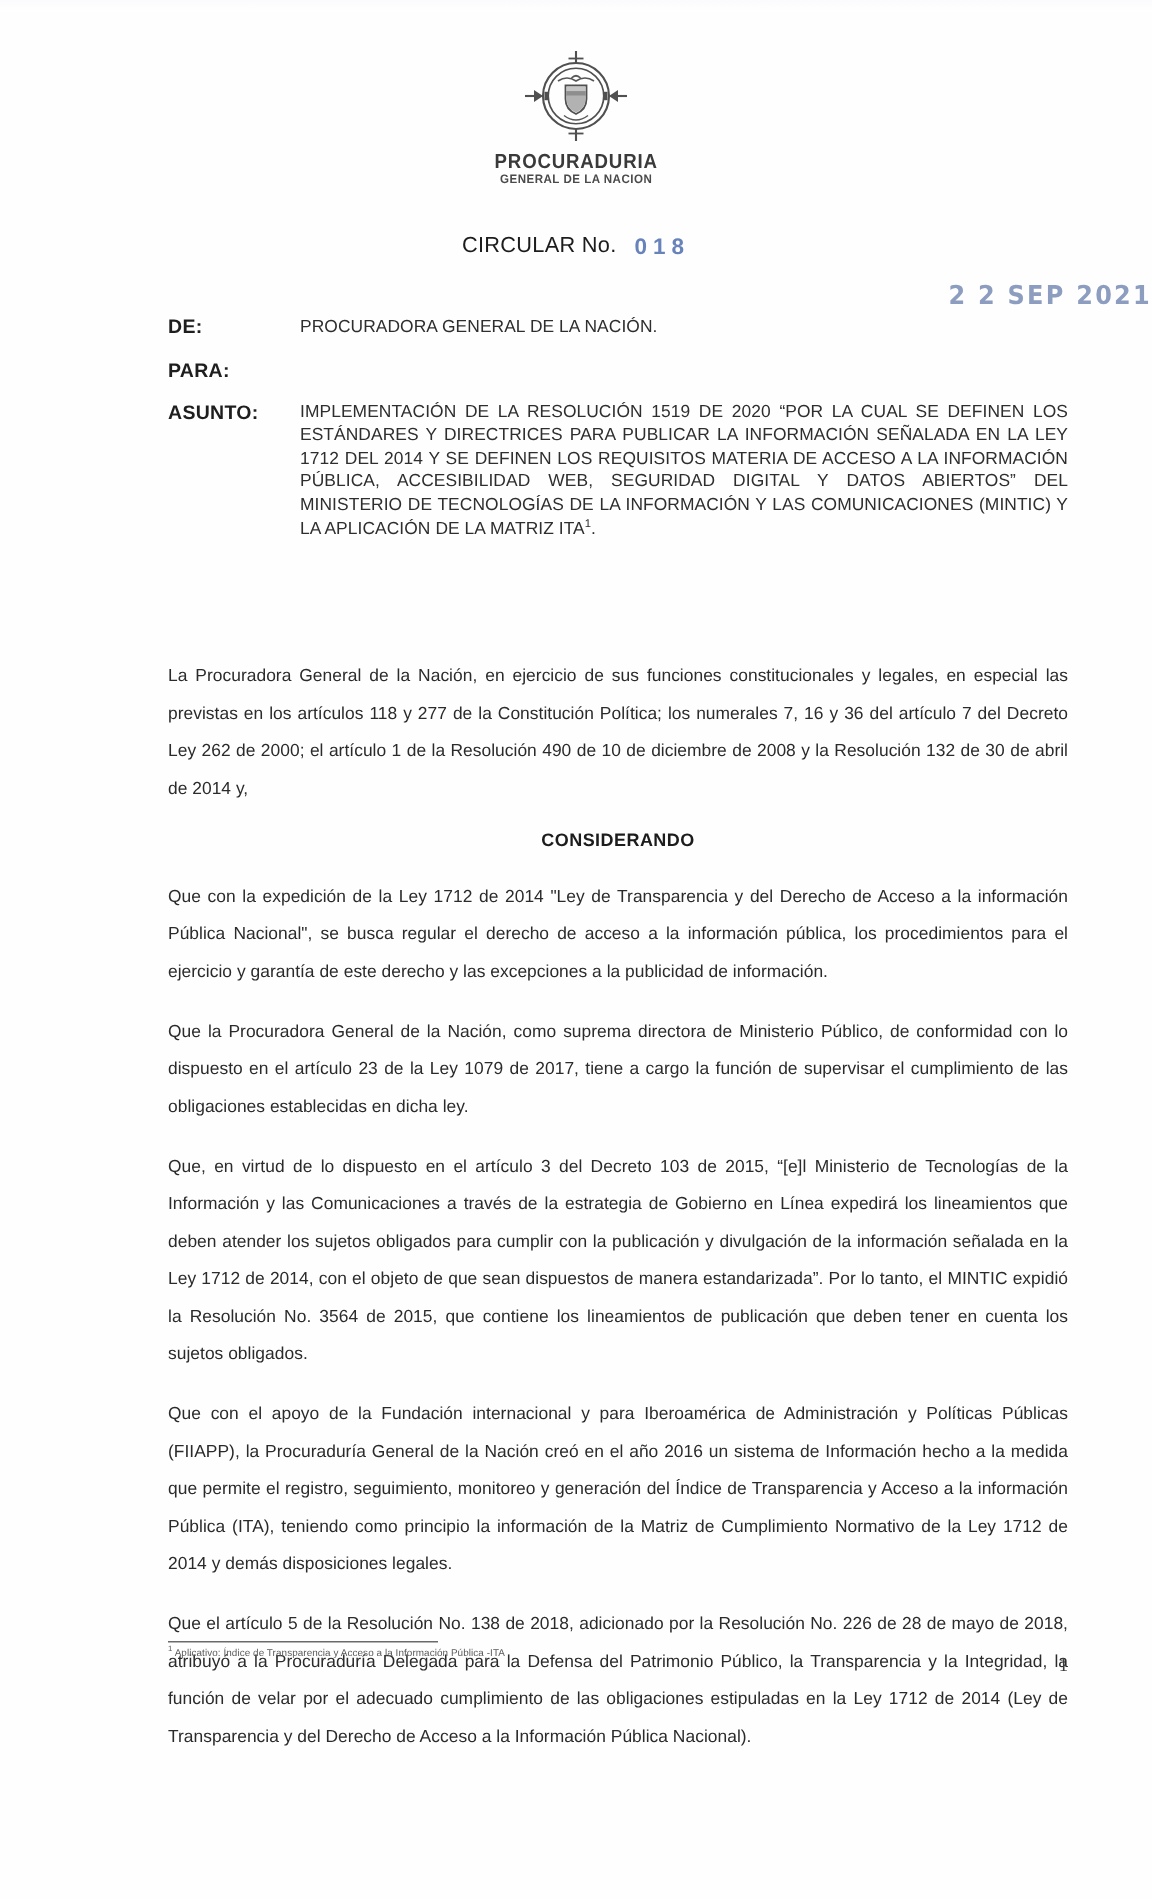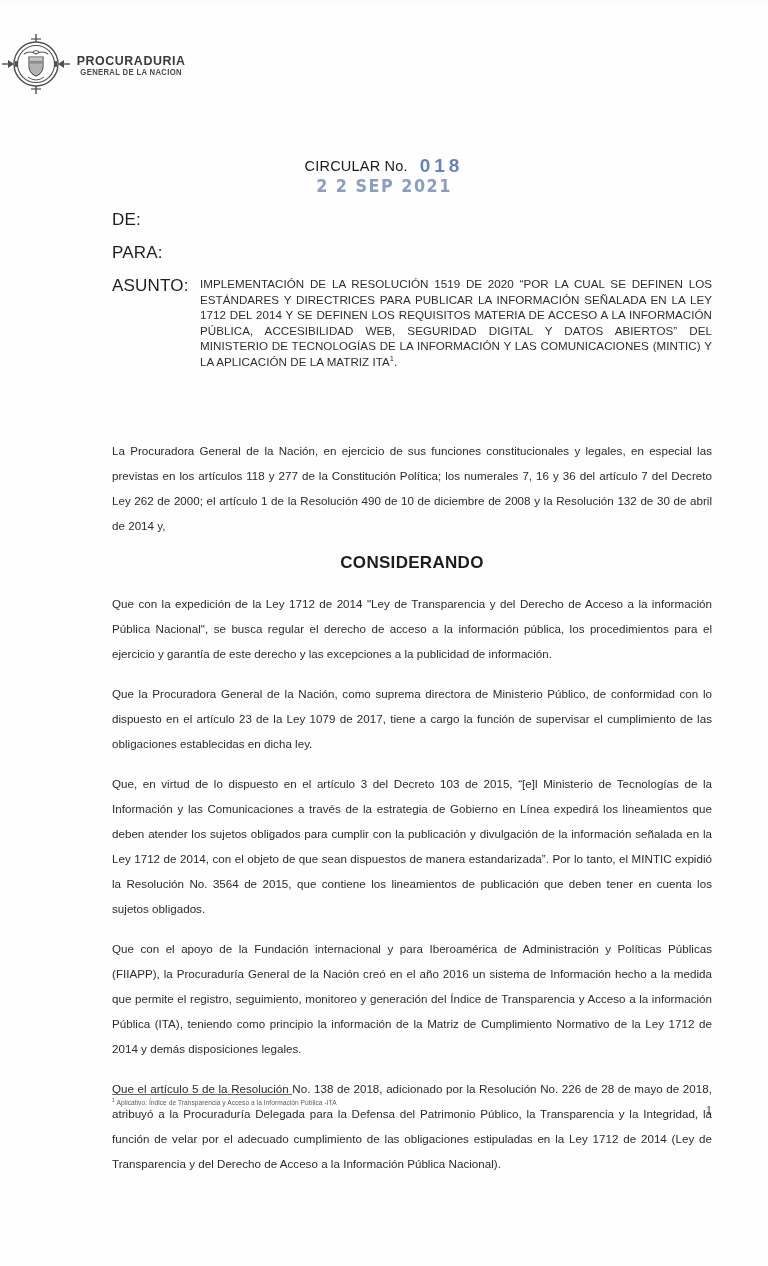--- a/index.html
+++ b/index.html
@@ -22,21 +22,21 @@
     background: #fefefe;
   }
 
   
   .letterhead {
     position: absolute;
     top: 30px;
     left: 0;
     right: 0;
     display: flex;
-    flex-direction: row;
+    flex-direction: column;
     align-items: center;
   }
   .emblem-wrap {
     width: 72px;
     height: 68px;
     position: relative;
     filter: grayscale(1) contrast(0.95);
   }
   .emblem-wrap svg { display: block; }
   .wordmark {
@@ -72,34 +72,34 @@
     right: 0;
     text-align: center;
   }
   .circular-label {
     font-size: 14.5px;
     font-weight: normal;
     letter-spacing: 0.2px;
     color: #1c1c1c;
   }
   .circular-number {
-    font-size: 19px;
+    font-size: 15px;
     font-weight: bold;
     color: #5b79b5;
     letter-spacing: 4px;
     margin-left: 12px;
     vertical-align: -1px;
     opacity: 0.92;
   }
   .date-stamp {
     position: absolute;
-    top: 177px;
+    top: 187px;
     left: 0;
     right: 0;
-    text-align: center;
+    text-align: right;
   }
   .date-stamp span {
     font-family: "DejaVu Sans", sans-serif;
     font-size: 16px;
     font-weight: bold;
     letter-spacing: 1.5px;
     color: #7d90b8;
     opacity: 0.88;
     transform: scaleY(1.08);
     display: inline-block;
@@ -112,22 +112,22 @@
     left: 112px;
     width: 600px;
   }
   .field-row {
     display: flex;
     margin-bottom: 13px;
   }
   .field-label {
     width: 88px;
     flex: 0 0 88px;
-    font-size: 17px;
-    font-weight: normal;
+    font-size: 13px;
+    font-weight: bold;
     color: #1e1e1e;
     letter-spacing: 0.2px;
     padding-top: 0px;
   }
   .field-value {
     flex: 1;
     font-size: 11.6px;
     line-height: 15.6px;
     text-align: justify;
     text-justify: inter-word;
@@ -151,21 +151,21 @@
     font-size: 11.6px;
     line-height: 25px;
     text-align: justify;
     text-justify: inter-word;
     color: #2b2b2b;
     margin: 0 0 15px 0;
     letter-spacing: 0.02px;
   }
   .heading-considerando {
     text-align: center;
-    font-size: 17px;
+    font-size: 12px;
     font-weight: bold;
     color: #1c1c1c;
     letter-spacing: 0.3px;
     margin: 6px 0 18px 0;
   }
 
   
   .footnote-area {
     position: absolute;
     left: 112px;
@@ -266,20 +266,21 @@
   </div>
 
   <div class="date-stamp">
     <span>2 2 SEP 2021</span>
   </div>
 
   <div class="fields">
 
     <div class="field-row">
       <div class="field-label">DE:</div>
+      <div class="field-value">PROCURADORA GENERAL DE LA NACIÓN.</div>
     </div>
 
     <div class="field-row">
       <div class="field-label">PARA:</div>
     </div>
 
     <div class="field-row">
       <div class="field-label">ASUNTO:</div>
       <div class="field-value"><span style="display:inline;">IMPLEMENTACIÓN DE LA RESOLUCIÓN 1519 DE 2020 “POR LA CUAL SE DEFINEN LOS ESTÁNDARES Y DIRECTRICES PARA PUBLICAR LA INFORMACIÓN SEÑALADA EN LA LEY 1712 DEL 2014 Y SE DEFINEN LOS REQUISITOS MATERIA DE ACCESO A LA INFORMACIÓN PÚBLICA, ACCESIBILIDAD WEB, SEGURIDAD DIGITAL Y DATOS ABIERTOS” DEL MINISTERIO DE TECNOLOGÍAS DE LA INFORMACIÓN Y LAS COMUNICACIONES (MINTIC) Y LA APLICACIÓN DE LA MATRIZ ITA</span><sup class="fn">1</sup><span style="display:inline;">.</span></div>
     </div>

